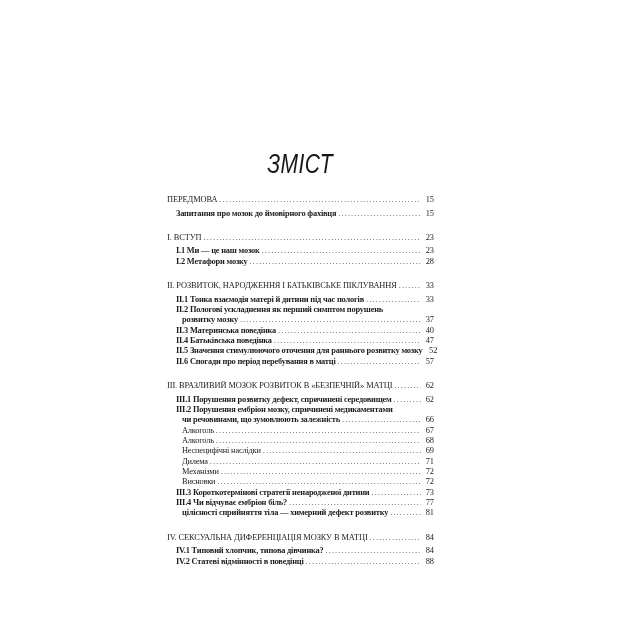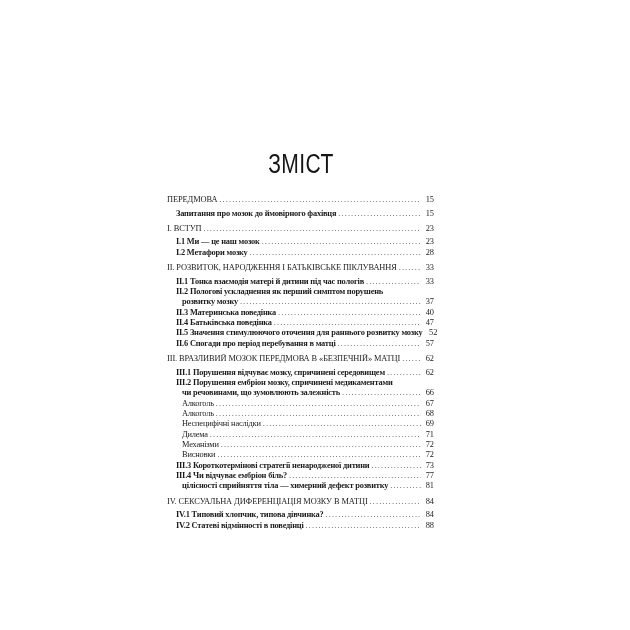--- a/index.html
+++ b/index.html
@@ -20,20 +20,21 @@
     position: absolute;
     left: 167px;
     top: 151px;
     width: 267px;
   }
   .doc-title {
     margin: 0 0 19px 0;
     text-align: center;
     line-height: 23px;
     font-weight: 400;
+    font-style: italic;
   }
   .doc-title .title-inner {
     display: inline-block;
     transform: scaleX(0.78);
     transform-origin: center center;
     font-family: "Liberation Sans", sans-serif;
     font-size: 27px;
     letter-spacing: 0.5px;
     color: #151515;
   }
@@ -66,21 +67,21 @@
     min-width: 11px;
     text-align: right;
     font-weight: 400;
     letter-spacing: 0;
   }
   
   .lv-h1 { font-weight: 400; margin-bottom: 3.2px; letter-spacing: -0.1px; }
   .lv-item { font-weight: 700; padding-left: 9px; }
   .lv-cont { font-weight: 700; padding-left: 15px; }
   .lv-sub  { font-weight: 400; padding-left: 15px; }
-  .gap { margin-top: 5px; }
+  .gap { margin-top: 14px; }
 </style>
 </head>
 <body>
 
 <div class="sheet">
   <div class="content">
     <h1 class="doc-title">
       <span class="title-inner">ЗМІСТ</span>
     </h1>
     <div class="toc-list">
@@ -142,26 +143,26 @@
     <span class="row-text">ІІ.5 Значення стимулюючого оточення для раннього розвитку мозку</span>
     <span class="leader"></span>
     <span class="page-num">52</span>
   </div>
         <div class="toc-row lv-item">
     <span class="row-text">ІІ.6 Спогади про період перебування в матці</span>
     <span class="leader"></span>
     <span class="page-num">57</span>
   </div>
         <div class="toc-row lv-h1 gap">
-    <span class="row-text">ІІІ. ВРАЗЛИВИЙ МОЗОК ПЕРЕДМОВА В «БЕЗПЕЧНІЙ» МАТЦІ</span>
+    <span class="row-text">ІІІ. ВРАЗЛИВИЙ МОЗОК РОЗВИТОК В «БЕЗПЕЧНІЙ» МАТЦІ</span>
     <span class="leader"></span>
     <span class="page-num">62</span>
   </div>
         <div class="toc-row lv-item">
-    <span class="row-text">ІІІ.1 Порушення відчуває мозку, спричинені середовищем</span>
+    <span class="row-text">ІІІ.1 Порушення розвитку дефект, спричинені середовищем</span>
     <span class="leader"></span>
     <span class="page-num">62</span>
   </div>
         <div class="toc-row lv-item no-page">
     <span class="row-text">ІІІ.2 Порушення ембріон мозку, спричинені медикаментами</span>
 
   </div>
         <div class="toc-row lv-cont">
     <span class="row-text">чи речовинами, що зумовлюють залежність</span>
     <span class="leader"></span>

